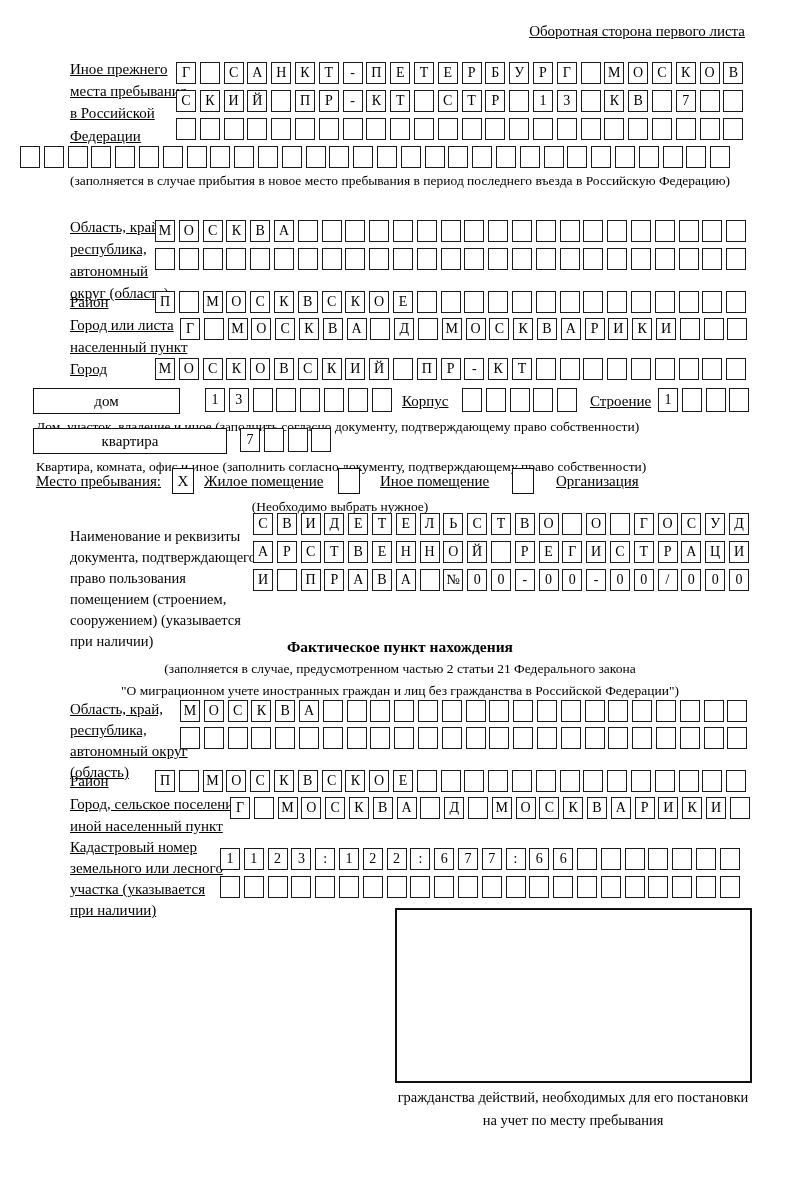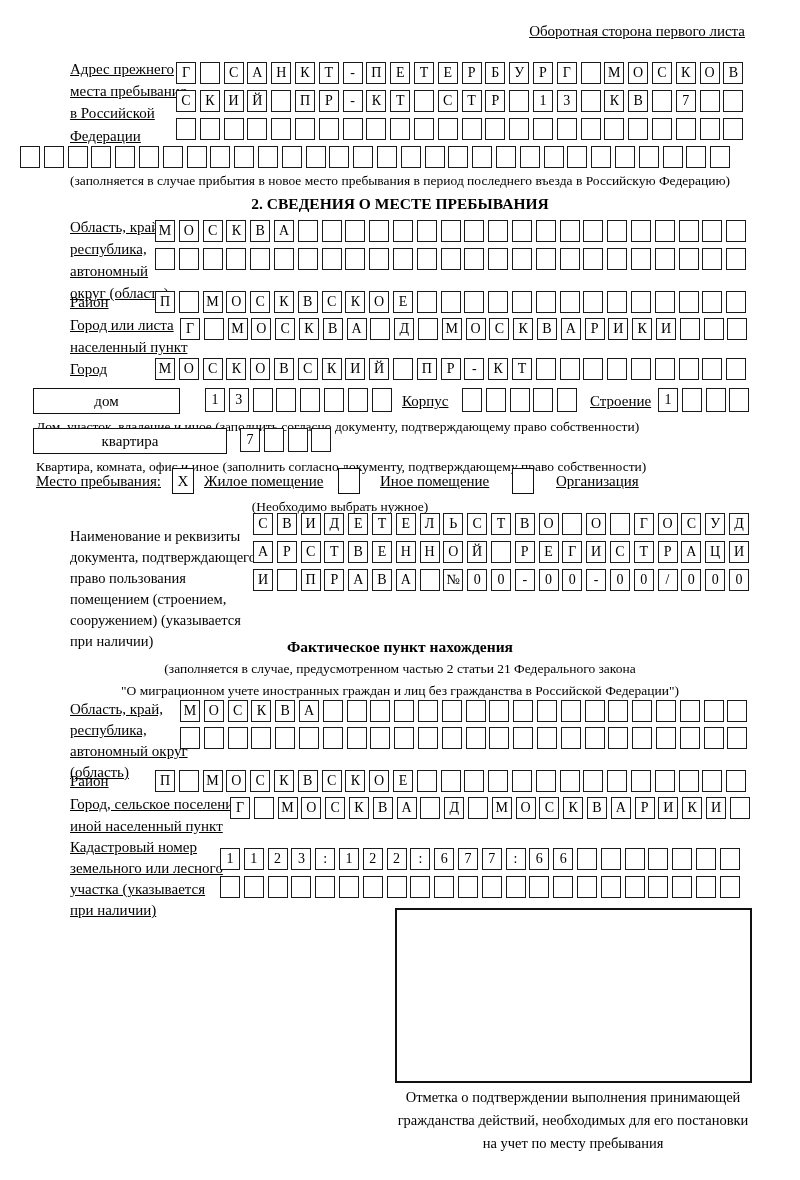--- a/index.html
+++ b/index.html
@@ -23,21 +23,21 @@
   .caption{position:absolute;font-size:14.5px;line-height:23px;text-align:center;}
   .law{position:absolute;font-size:13.5px;line-height:22px;text-align:center;}
 </style>
 </head>
 <body>
 
 <div id="page">
 
   <div class="lbl" style="left:400px;top:22px;width:345px;text-align:right;">Оборотная сторона первого листа</div>
 
-  <div class="lbl" style="left:70px;top:60px">Адрес прежнего</div>
+  <div class="lbl" style="left:70px;top:60px">Иное прежнего</div>
   <div class="lbl" style="left:70px;top:82px">места пребывания</div>
   <div class="lbl" style="left:70px;top:104px">в Российской</div>
   <div class="lbl" style="left:70px;top:127px">Федерации</div>
 
   <div class="cellrow" style="left:176px;top:62px">
       <span class="cell">Г</span>
       <span class="cell"></span>
       <span class="cell">С</span>
       <span class="cell">А</span>
       <span class="cell">Н</span>
@@ -141,21 +141,20 @@
       <span class="cell"></span>
       <span class="cell"></span>
       <span class="cell"></span>
       <span class="cell"></span>
       <span class="cell"></span>
       <span class="cell"></span>
     </div>
 
   <div class="note centered" style="top:172px">(заполняется в случае прибытия в новое место пребывания в период последнего въезда в Российскую Федерацию)</div>
 
-  <div class="title centered" style="top:195px">2. СВЕДЕНИЯ О МЕСТЕ ПРЕБЫВАНИЯ</div>
 
   <div class="lbl" style="left:70px;top:218px">Область, край,</div>
   <div class="lbl" style="left:70px;top:240px">республика,</div>
   <div class="lbl" style="left:70px;top:262px">автономный</div>
   <div class="lbl" style="left:70px;top:284px">округ (область)</div>
   <div class="cellrow" style="left:155px;top:220px">
       <span class="cell">М</span>
       <span class="cell">О</span>
       <span class="cell">С</span>
       <span class="cell">К</span>
@@ -583,18 +582,17 @@
       <span class="cell"></span>
       <span class="cell"></span>
       <span class="cell"></span>
       <span class="cell"></span>
       <span class="cell"></span>
       <span class="cell"></span>
     </div>
 
   <div class="stamp-box" style="left:395px;top:908px;width:357px;height:175px"></div>
   <div class="caption" style="left:373px;top:1086px;width:400px">
-    <div>Отметка о подтверждении выполнения принимающей</div>
     <div>гражданства действий, необходимых для его постановки</div>
     <div>на учет по месту пребывания</div>
   </div>
 
 </div>
 
 </body></html>

